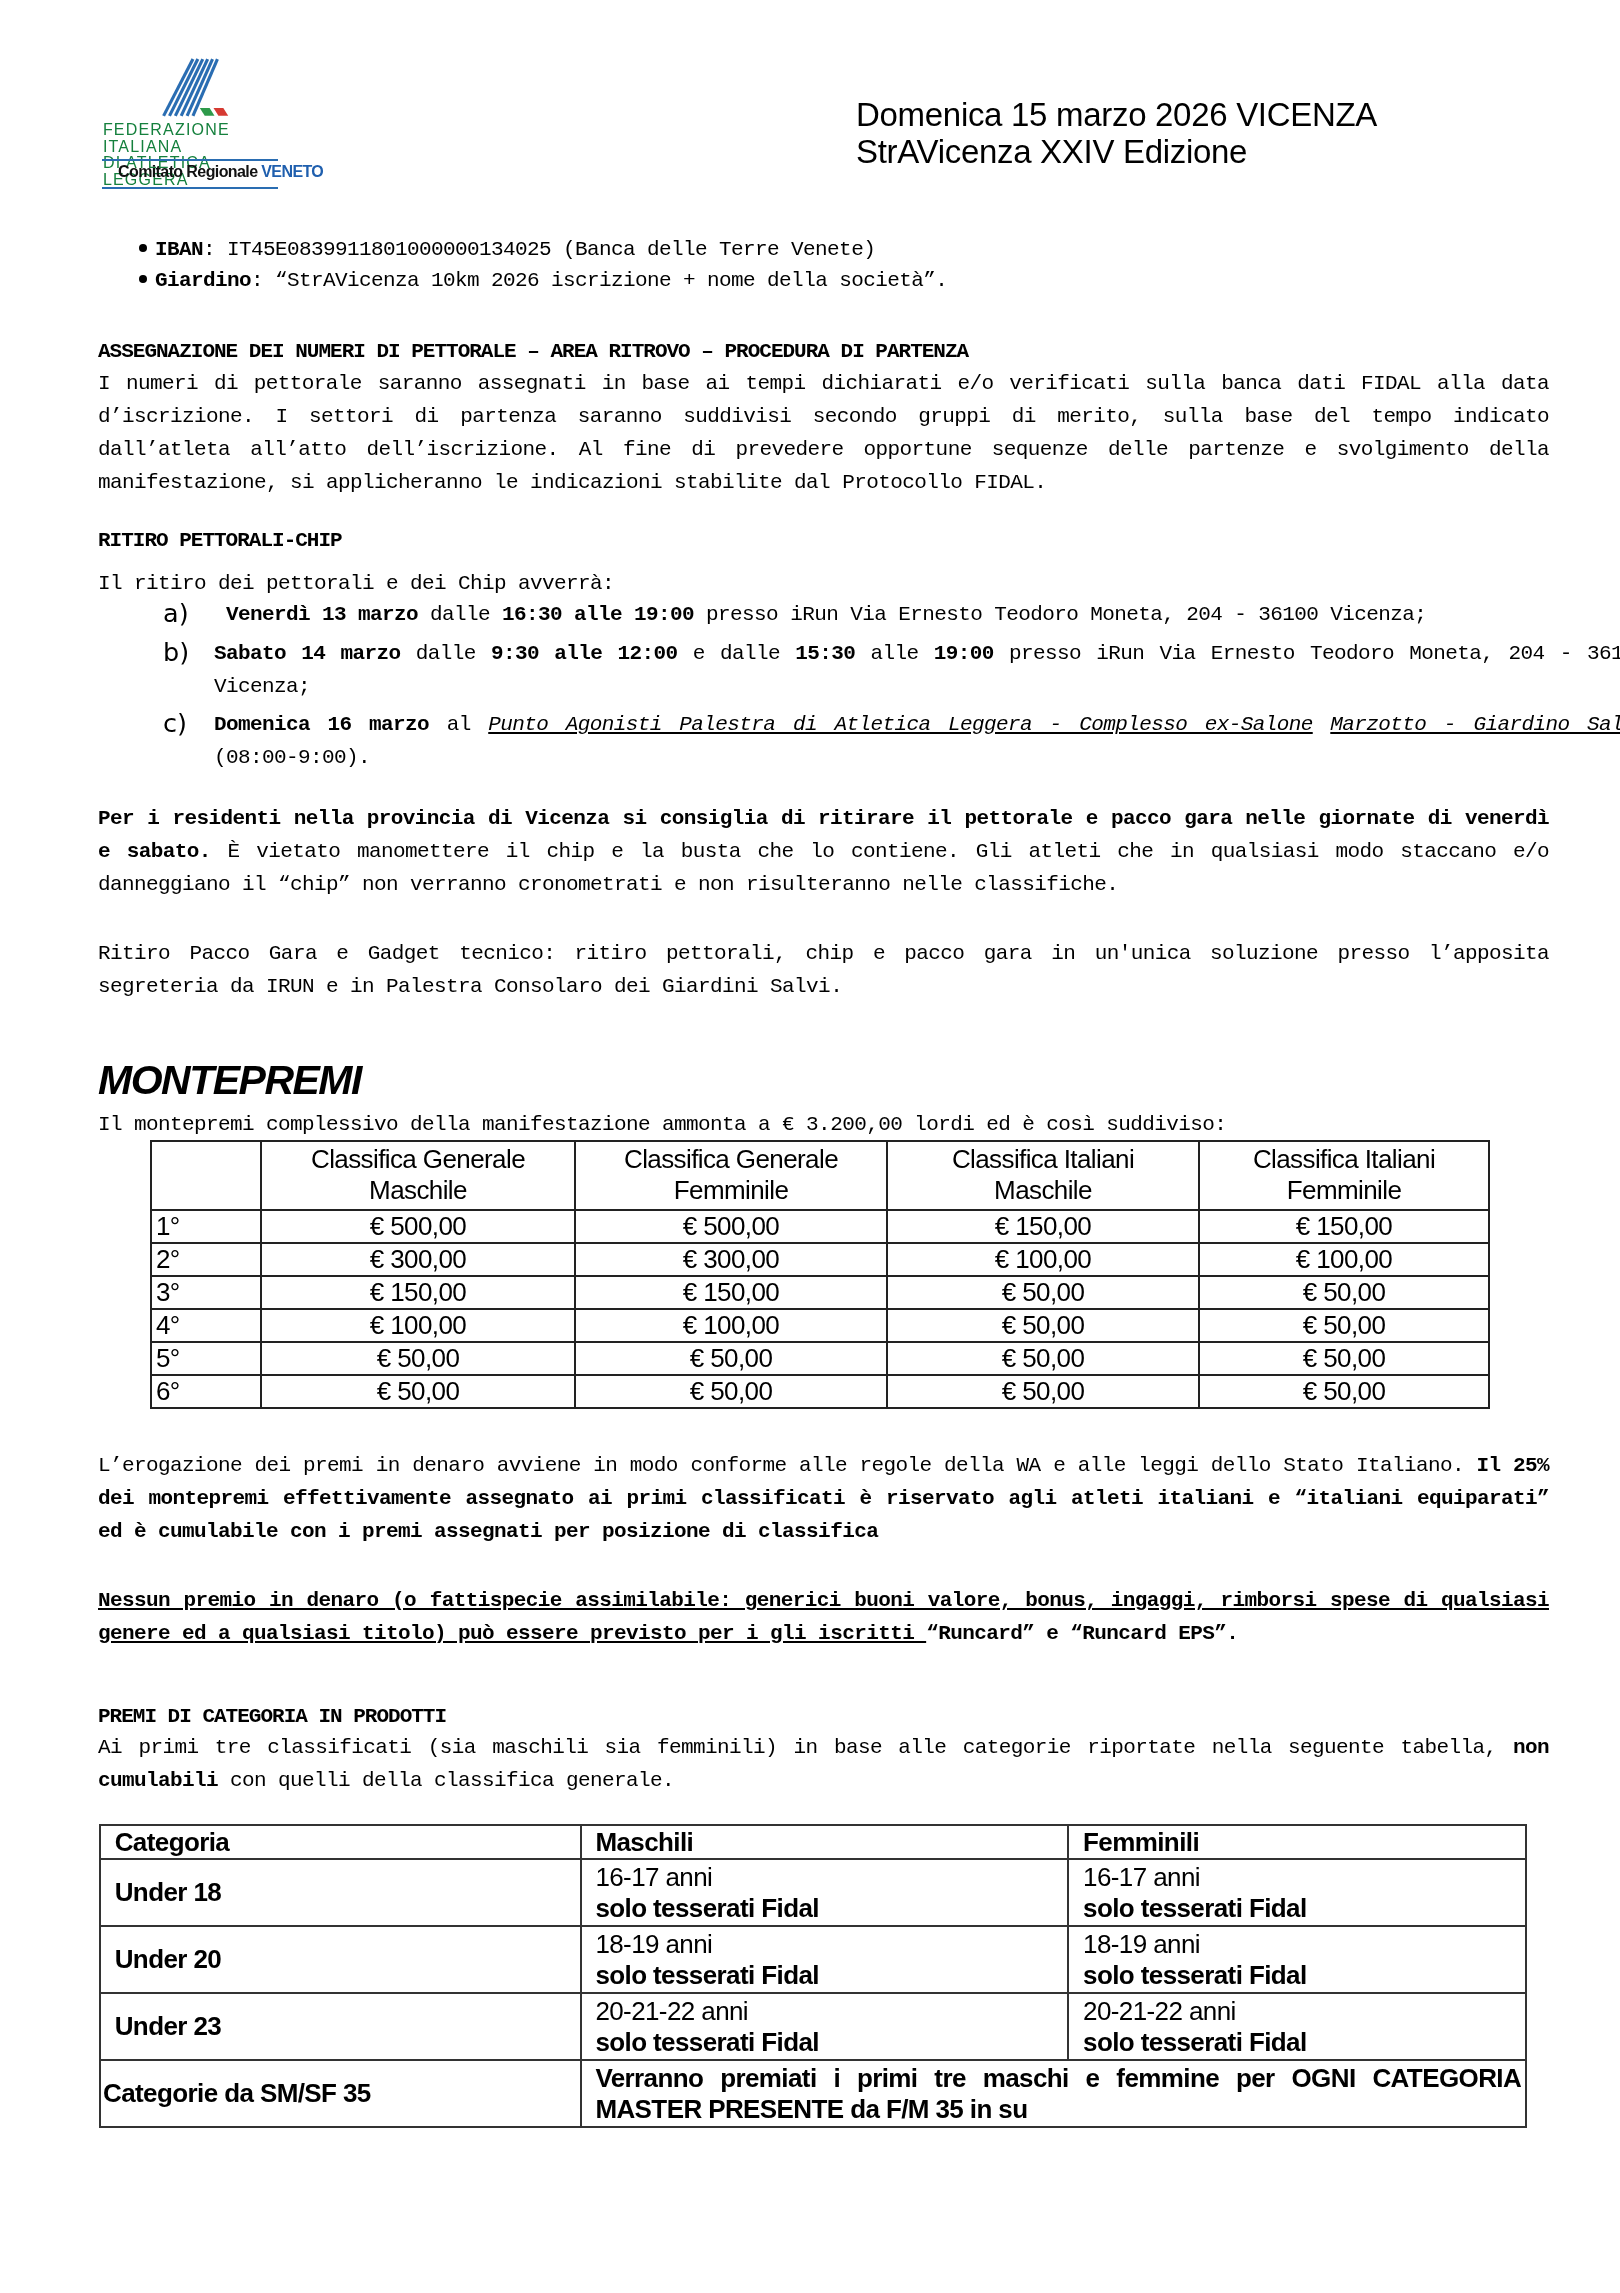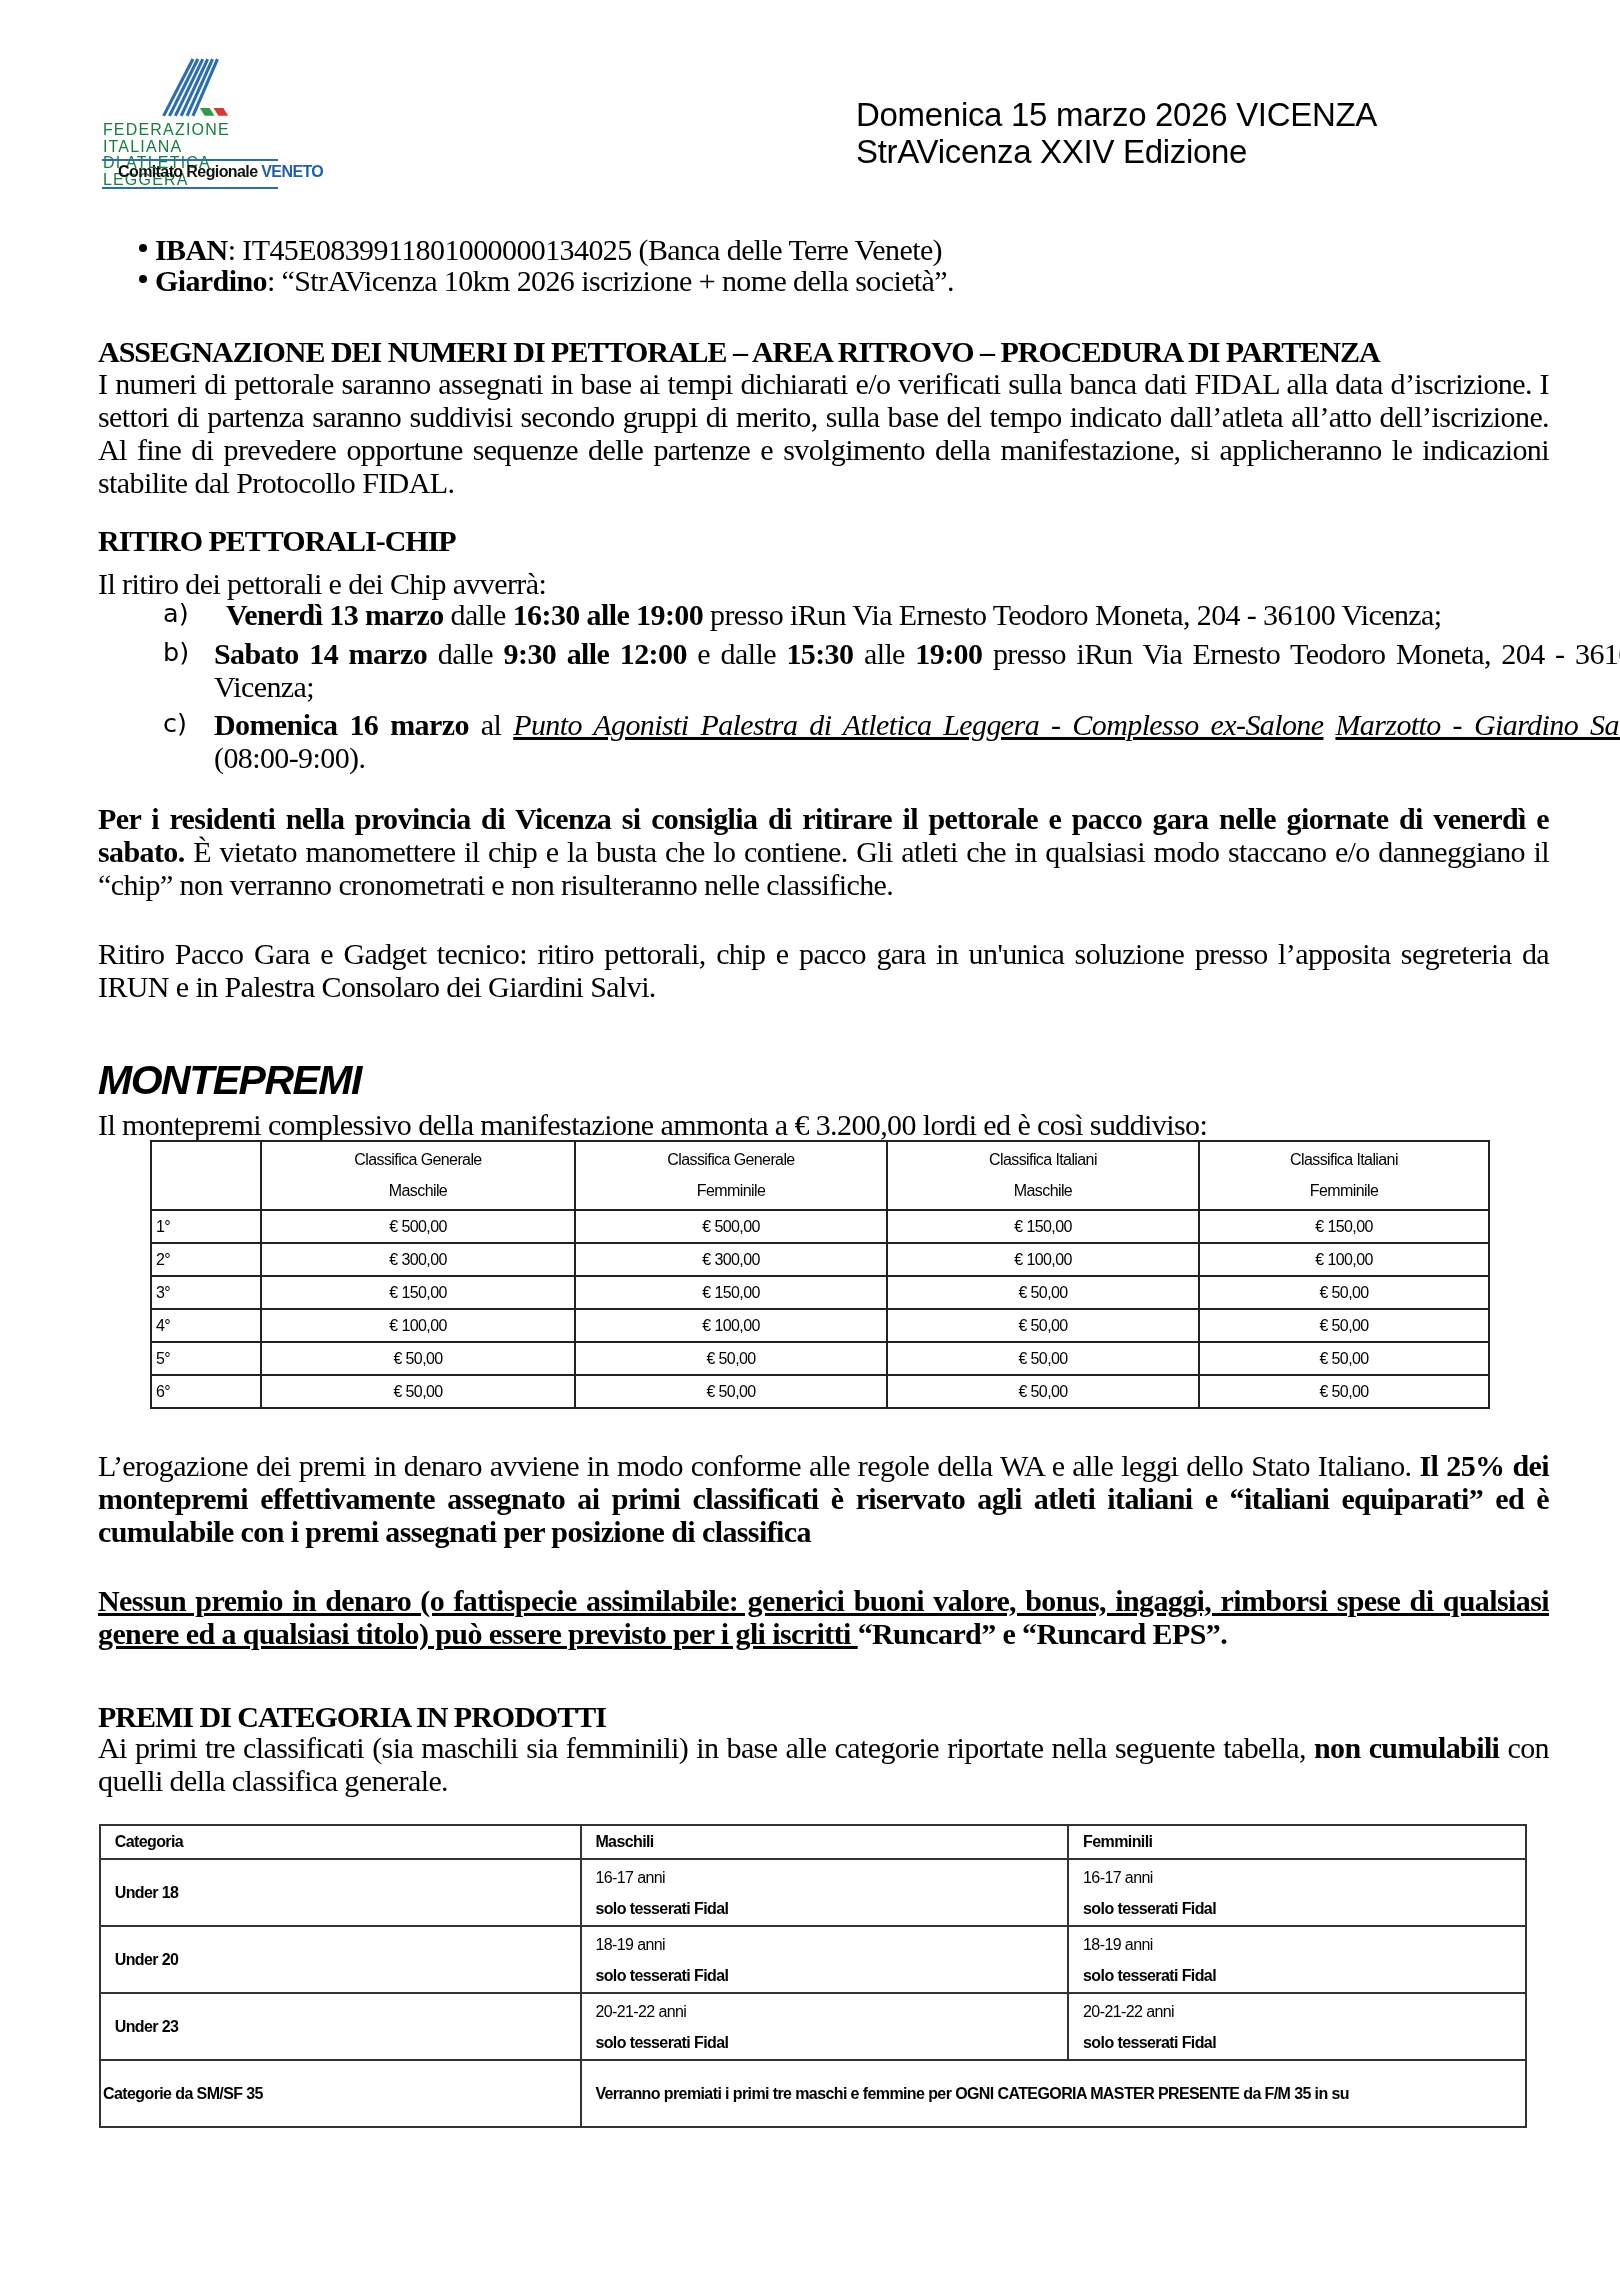--- a/index.html
+++ b/index.html
@@ -2,21 +2,21 @@
 <html><head>
 <meta charset="utf-8">
 <style>
   html, body { margin: 0; padding: 0; background: #ffffff; }
   body {
     width: 1620px; height: 2294px; position: relative; overflow: hidden;
     font-family: "Liberation Sans Narrow", "Liberation Sans", sans-serif;
     color: #000;
   }
   .abs { position: absolute; }
-  .txt { font-size: 30px; line-height: 33px; font-family: Liberation Serif, serif; letter-spacing: -0.6px; }
+  .txt { font-size: 21px; line-height: 33px; font-family: Liberation Mono, monospace; letter-spacing: -0.6px; }
   .justify { text-align: justify; text-align-last: left; }
   b, .b { font-weight: bold; }
 
   
   #logo { left: 98px; top: 51px; width: 186px; height: 142px; }
   #logo .fed { position:absolute; left: 4.9px; top: 71px; font-size: 16px; letter-spacing: 1.2px; line-height: 16.7px; color:#15803d; font-family: "Liberation Sans", sans-serif; }
   #logo .line { position:absolute; left: 3.9px; width: 176px; height: 2px; background:#2a6db2; }
   #logo .comitato { position:absolute; left: 20px; top: 112px; font-size: 16px; font-weight: bold; color:#111; letter-spacing:-0.6px; font-family: "Liberation Sans", sans-serif; white-space: nowrap;}
   #logo .comitato span.v { color:#1f5fae; }
 
@@ -30,21 +30,21 @@
 
   .section-title { font-weight: bold; letter-spacing: -1px; }
 
   .list-letter { position:absolute; font-family: "DejaVu Sans", sans-serif; font-size: 25.5px; }
 
   .u { text-decoration: underline; }
   .i { font-style: italic; }
 
   #monte-title { left: 98px; top: 1057px; font-size: 41px; font-weight: bold; font-style: italic; letter-spacing: -1.5px; font-family: Liberation Sans, sans-serif; }
 
-  table { border-collapse: collapse; font-family: "Liberation Sans", sans-serif; font-size: 16px; letter-spacing: -0.6px; }
+  table { border-collapse: collapse; font-family: "Liberation Sans", sans-serif; font-size: 26px; letter-spacing: -0.6px; }
   #prize-table { position:absolute; left: 150px; top: 1140px; width: 1340px; }
   #prize-table td, #prize-table th { border: 2px solid #222; padding: 0; font-weight: normal; }
   #prize-table th { height: 65px; line-height: 31px; text-align: center; vertical-align: top; padding-top: 2px; }
   #prize-table td { height: 31px; line-height: 31px; text-align: center; }
   #prize-table td.pos { text-align: left; padding-left: 3.9px; }
 
   #cat-table { position:absolute; left: 99px; top: 1824px; width: 1428px; }
   #cat-table td, #cat-table th { border: 2px solid #333; padding: 0 0 0 13.7px; text-align: left; vertical-align: middle; }
   #cat-table th { font-weight: bold; height: 32px; line-height: 32px; }
   #cat-table td { line-height: 31px; height: 65px; }

